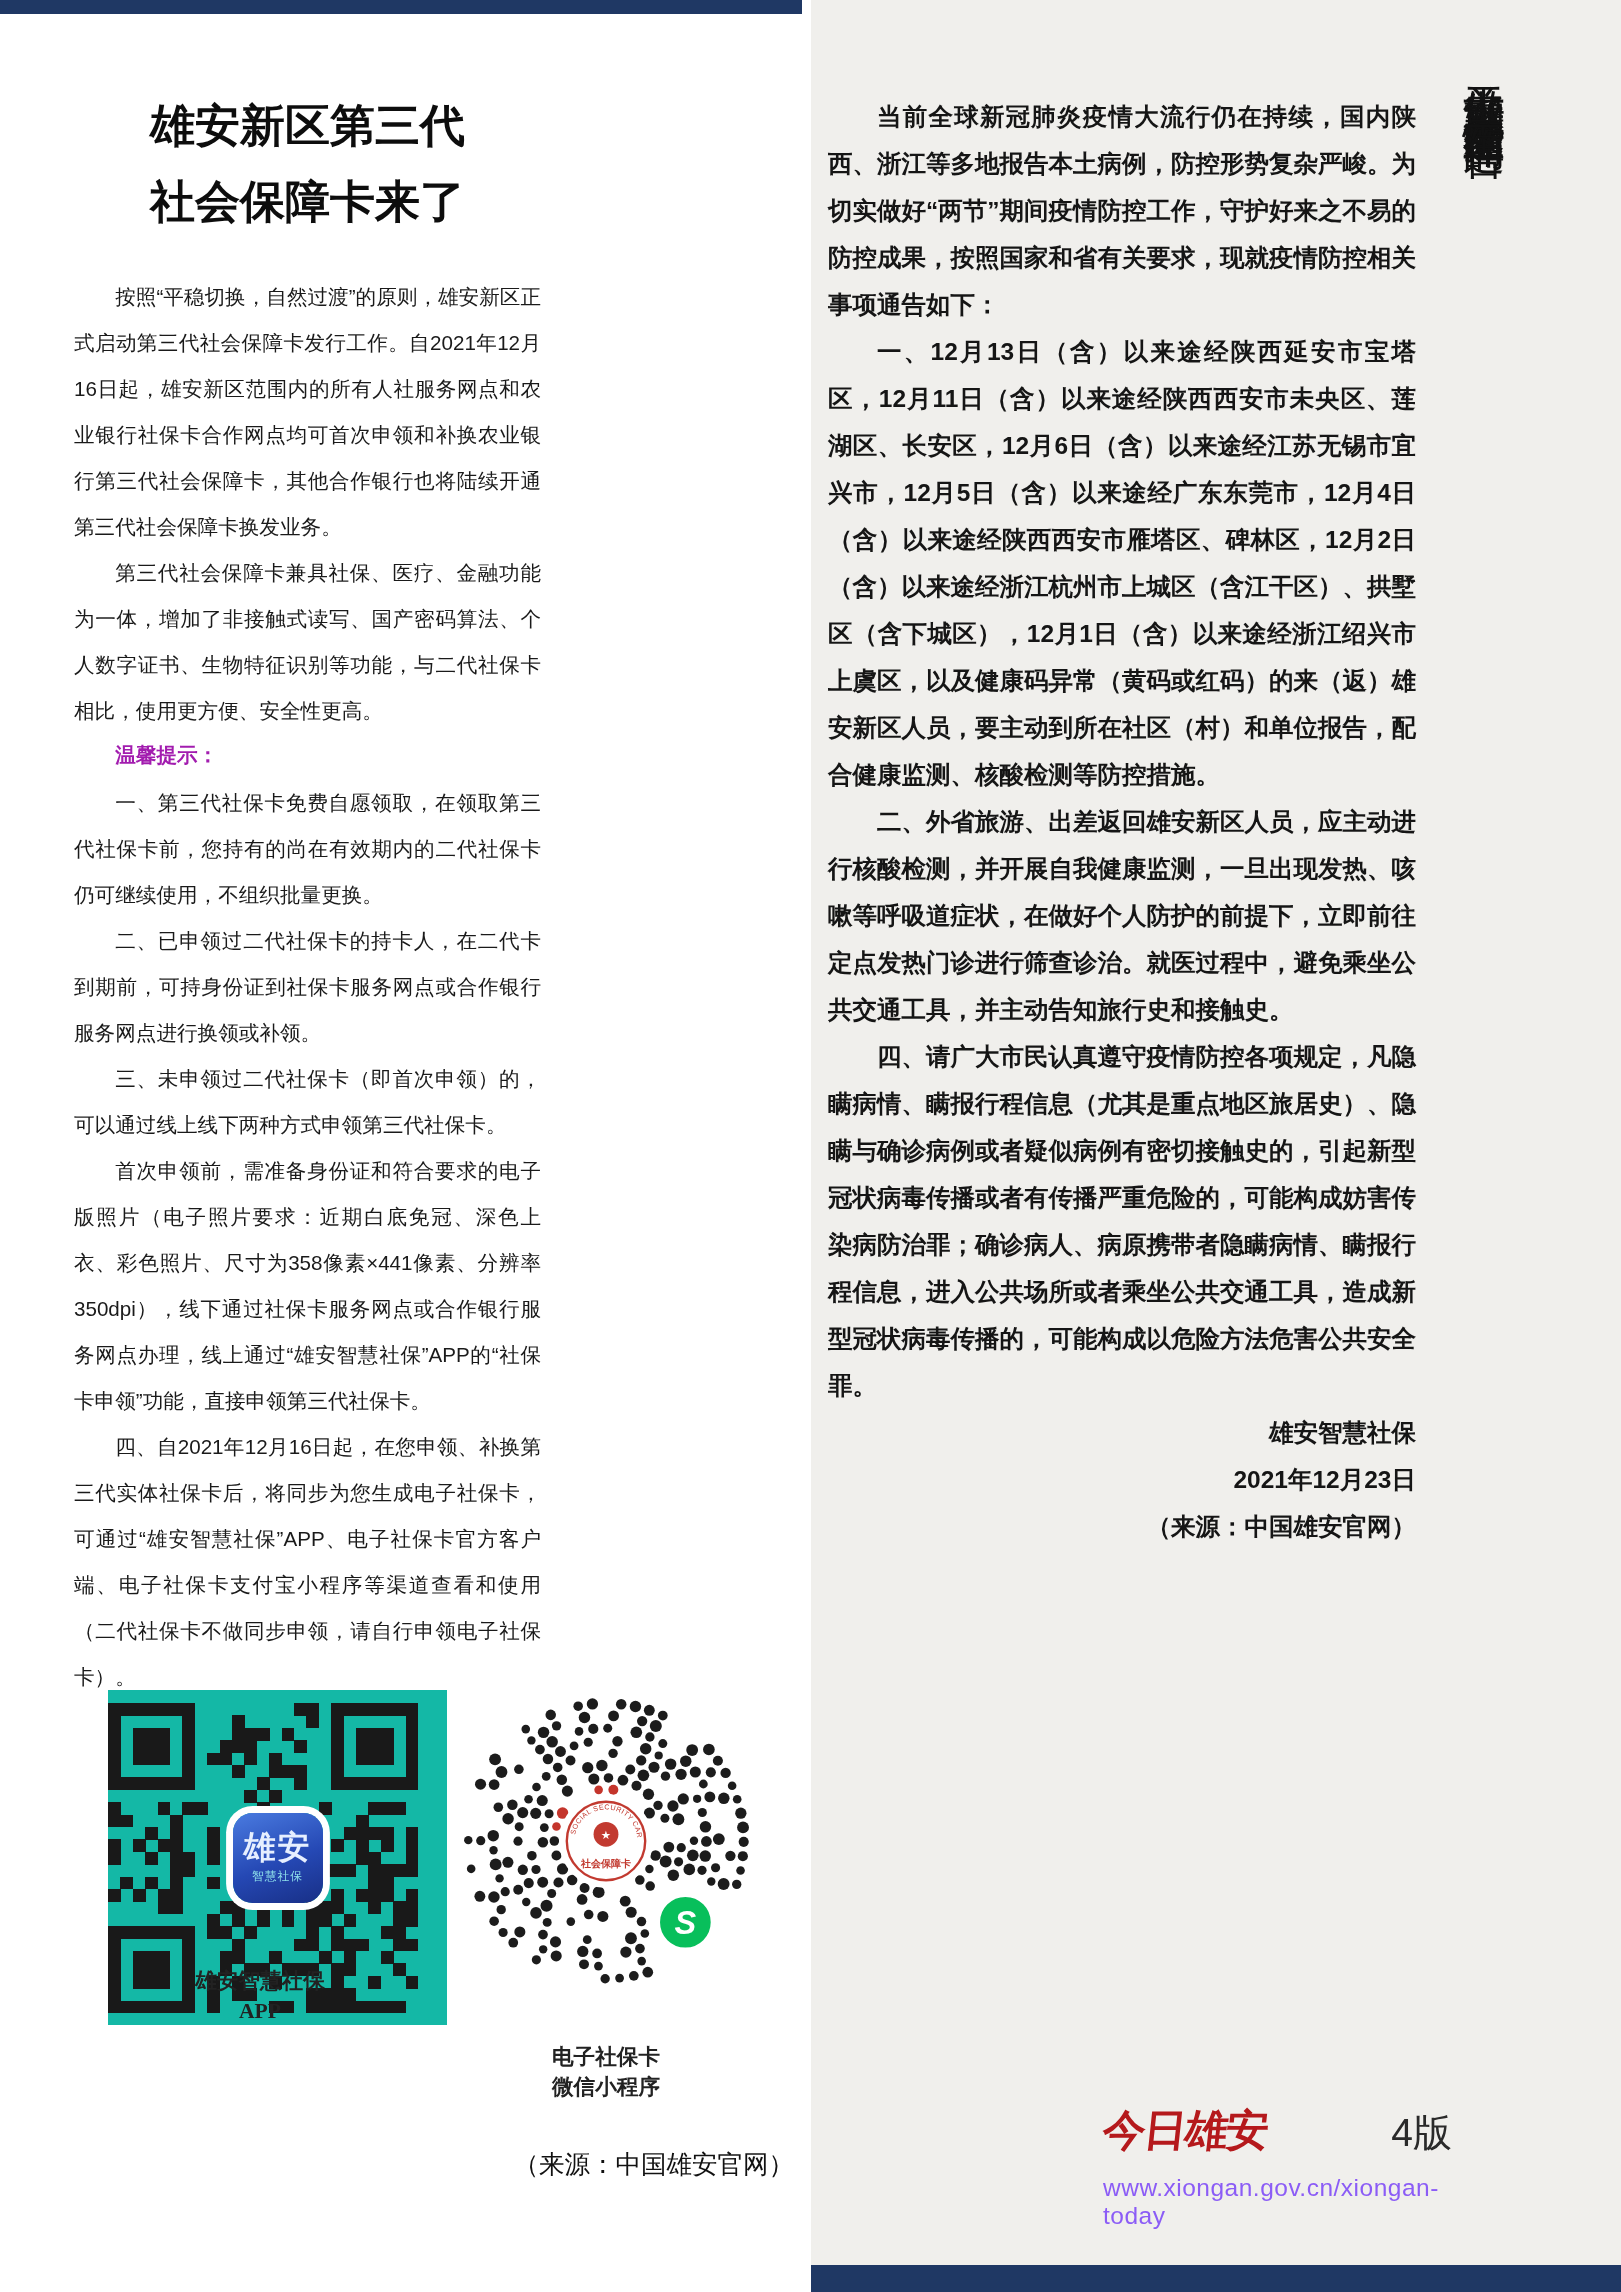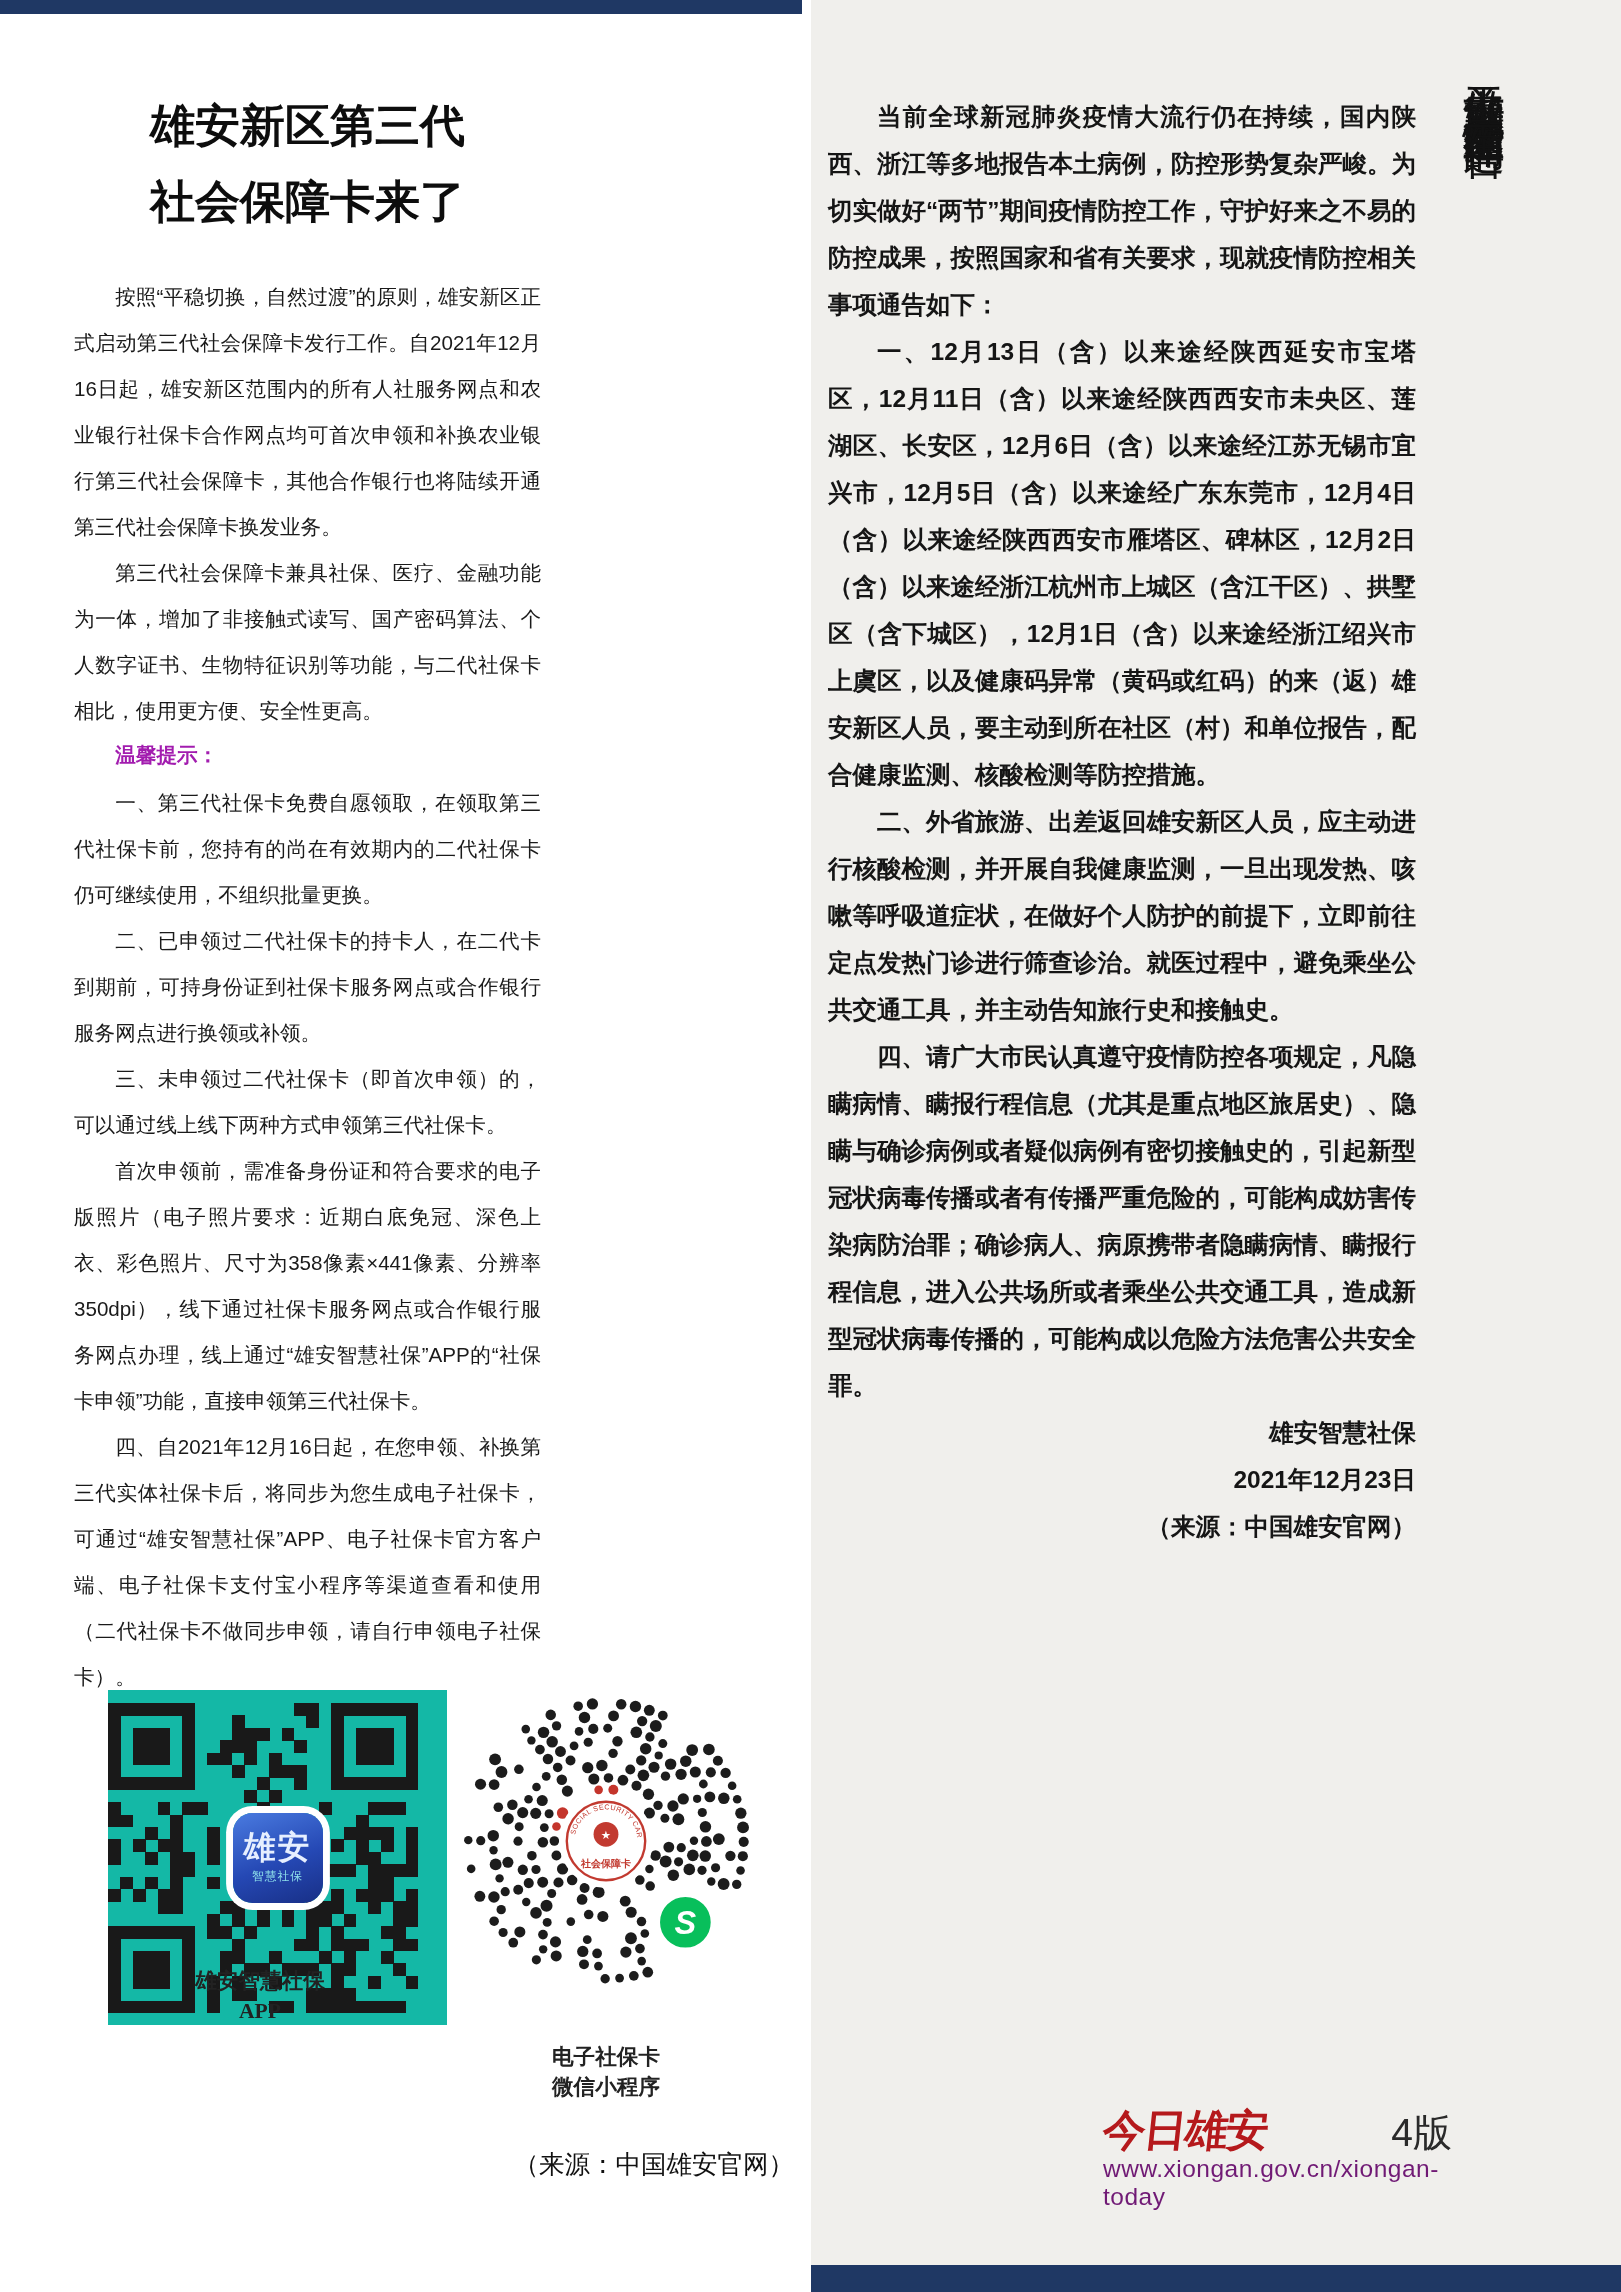--- a/index.html
+++ b/index.html
@@ -52,21 +52,21 @@
   .v-title{position:absolute;left:1449px;top:51px;height:892px;width:63px;
            writing-mode:vertical-rl;font-family:"Liberation Serif","DejaVu Serif",serif;
            font-size:42px;letter-spacing:2.9px;font-weight:500;color:#121212;}
 
   
   .footer{position:absolute;left:1103px;top:2107px;width:349px;}
   .f-row{display:flex;justify-content:space-between;align-items:flex-end;}
   .f-logo{color:var(--logo_red,#b5191c);font-family:"Liberation Serif","DejaVu Serif",serif;
           font-weight:700;font-size:43px;line-height:47px;transform:skewX(-6deg);letter-spacing:-2px;}
   .f-page{font-size:39px;color:#2a2a2a;line-height:43px;}
-  .f-url{font-size:24.5px;color:#701a75;margin-top:1px;letter-spacing:0.5px;}
+  .f-url{font-size:24.5px;color:#8b5cf6;margin-top:20px;letter-spacing:0.5px;}
 </style>
 </head>
 <body>
 
 <div class="page">
   <div class="topbar"></div>
   <div class="graycol"></div>
 
   <div class="l-title">
     <div>雄安新区第三代</div>

